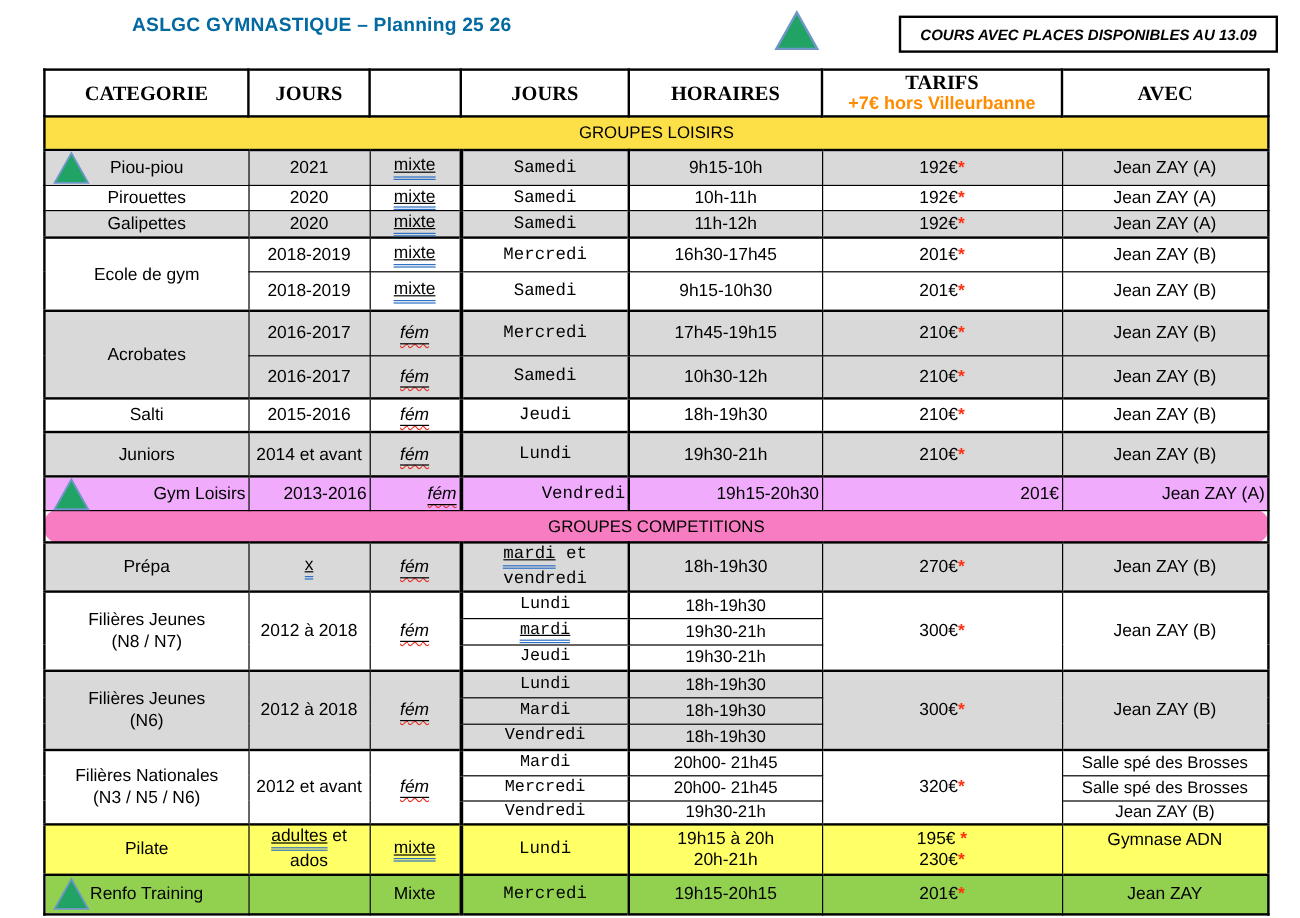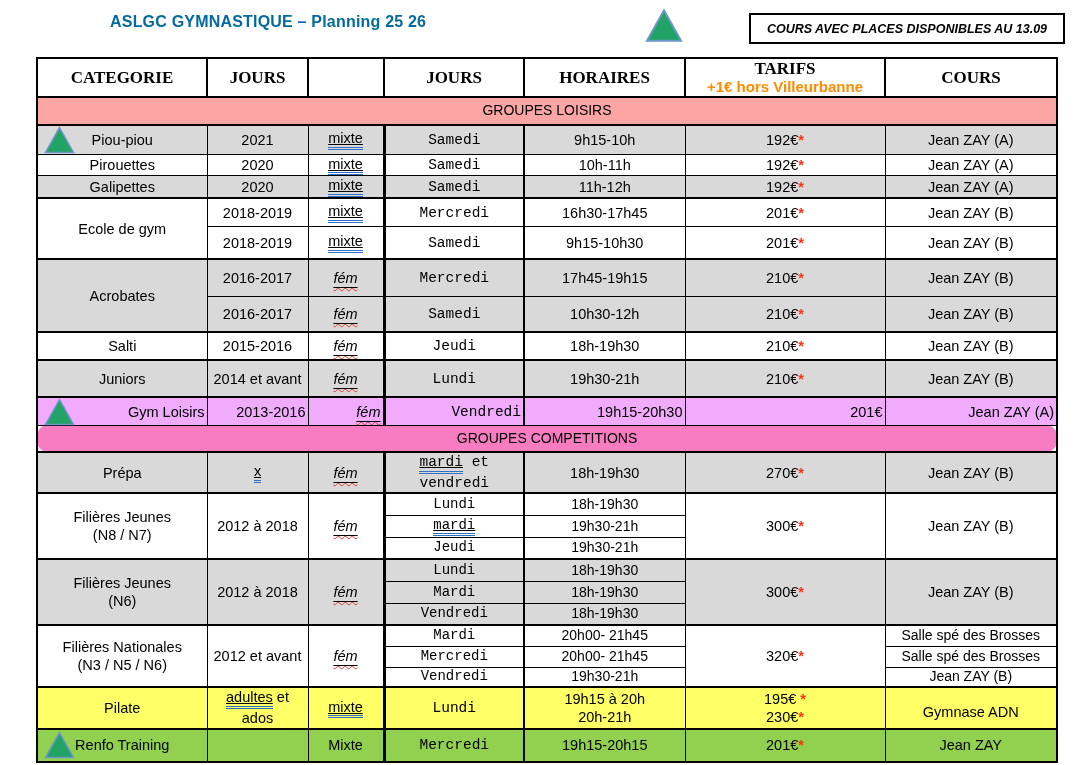--- a/index.html
+++ b/index.html
@@ -14,21 +14,21 @@
   .tri-top{position:absolute;left:645px;top:8px;width:38px;height:35px;}
 
   
   table{border-collapse:collapse;table-layout:fixed;width:1020px;margin-left:36px;border:2px solid #000;}
   td{border:1px solid #000;text-align:center;vertical-align:middle;font-size:14.5px;padding:0 2px;line-height:1.25;}
   tr.head td{border-width:2px;font-family:"Liberation Serif",serif;font-weight:bold;font-size:17px;margin-top:32px;}
   .tarif-note{display:block;color:#ff8c00;font-family:"Liberation Sans",sans-serif;font-size:15px;line-height:1.1;}
   .tarif-main{display:block;line-height:1.2;}
   td.jl{border-left:3px solid #000;border-right:2px solid #000;font-family:Liberation Mono, monospace;}
   tr.grp td{border-top:2px solid #000;}
-  tr.band td{background:#fca5a5;font-size:14px;padding:4px 0;}
+  tr.band td{background:#fde047;font-size:14px;padding:4px 0;}
   tr.band.pink td{background:#f87cc1;border-radius:11px;}
   tr.gray td{background:#d9d9d9;}
   tr.white td{background:#ffffff;}
   tr.peach td{background:#f0abfc;text-align:right;}
   tr.yellow td{background:#ffff66;}
   tr.green td{background:#92d050;}
   td.sub{font-size:14px;padding:0 2px;}
 
   .catcell{position:relative;}
   .tri-row{position:absolute;left:6px;top:50%;transform:translateY(-50%);width:31px;height:29px;}
@@ -67,23 +67,23 @@
 
   <tbody>
       <tr class="head" style="height:39px">
     <td>CATEGORIE</td>
     <td>JOURS</td>
     <td></td>
     <td class="jl">JOURS</td>
     <td>HORAIRES</td>
     <td>
       <span class="tarif-main">TARIFS</span>
-      <span class="tarif-note">+1€ hors Villeurbanne</span>
-    </td>
-    <td>COURS</td>
+      <span class="tarif-note">+7€ hors Villeurbanne</span>
+    </td>
+    <td>AVEC</td>
   </tr>
 
   <tr class="band" style="height:28px">
     <td colspan="7">GROUPES LOISIRS</td>
   </tr>
 
   <tr class="gray grp" style="height:29px">
     <td class="catcell">
       <svg class="tri tri-row" viewBox="0 0 40 36">
             <polygon points="20,2 38,34 2,34" fill="#21a366" stroke="#6f96c8" stroke-width="2"></polygon>
@@ -274,21 +274,21 @@
     <td><span class="ub">mixte</span></td>
     <td class="jl">Lundi</td>
     <td>
       <span class="blk">19h15 à 20h</span>
       <span class="blk">20h-21h</span>
     </td>
     <td>
       <span class="blk"><span>195€</span><span class="star sp">*</span></span>
       <span class="blk"><span>230€</span><span class="star">*</span></span>
     </td>
-    <td style="vertical-align:top;padding-top:15px;margin-top:47px;">Gymnase ADN</td>
+    <td style="vertical-align:top;padding-top:3px;margin-top:47px;">Gymnase ADN</td>
   </tr>
 
   <tr class="green grp" style="height:33px">
     <td class="catcell">
       <svg class="tri tri-row" viewBox="0 0 40 36">
             <polygon points="20,2 38,34 2,34" fill="#21a366" stroke="#6f96c8" stroke-width="2"></polygon>
           </svg>
       <span>Renfo Training</span>
     </td>
     <td></td>

